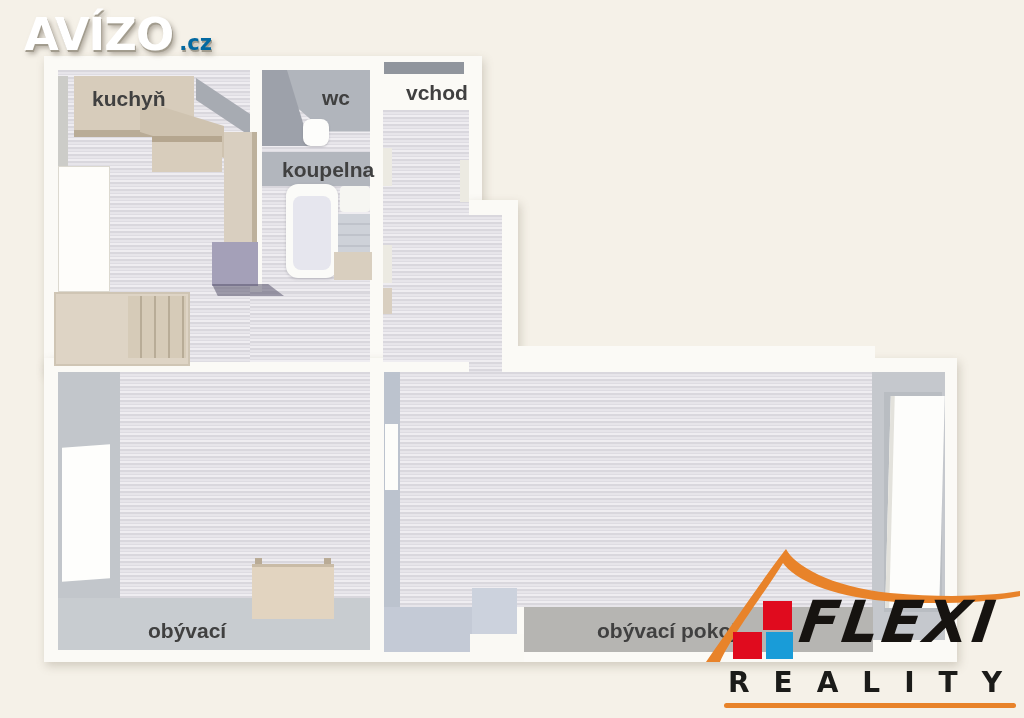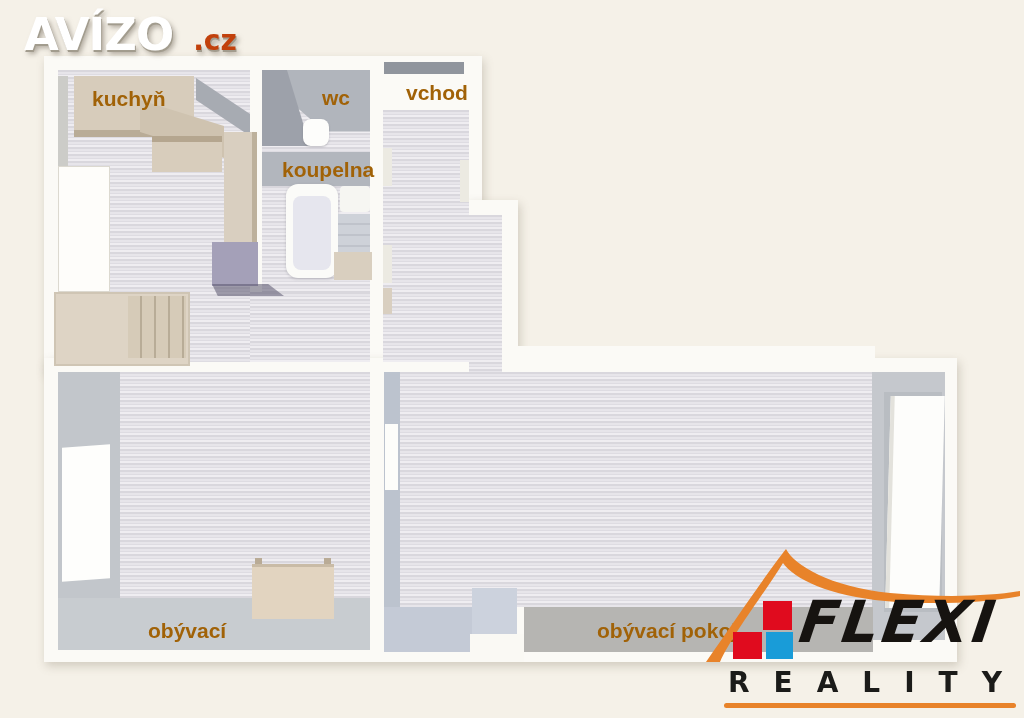--- a/index.html
+++ b/index.html
@@ -16,31 +16,31 @@
     background:repeating-linear-gradient(180deg,
       #d9d7dd 0px,#d9d7dd 2px,
       #e7e5ea 2px,#e7e5ea 4px,
       #dedce2 4px,#dedce2 5px,
       #efedf1 5px,#efedf1 7px);
   }
   .grayw{position:absolute;background:#c2c6cb;}
   .furn{position:absolute;}
   .lbl{
     position:absolute;
-    font-weight:bold;font-size:21px;color:#a16207;
+    font-weight:bold;font-size:21px;color:#404040;
     letter-spacing:0px;white-space:nowrap;
   }
   .avizo{
     position:absolute;left:24px;top:8px;
     font-family:"DejaVu Sans", sans-serif;font-weight:bold;
     color:#ffffff;white-space:nowrap;
     text-shadow:1px 2px 0 #a29c8e, 3px 4px 5px rgba(120,112,98,.55);
   }
   .avizo .brand{font-size:45px;letter-spacing:-1px;}
-  .avizo .tld{font-size:28px;margin-left:20px;color:#c2410c;}
+  .avizo .tld{font-size:21px;margin-left:6px;color:#0369a1;}
   .flexi-name{
     position:absolute;left:800px;top:588px;width:220px;
     font-family:"DejaVu Sans", sans-serif;font-weight:bold;font-style:italic;
     font-size:58px;color:#161310;letter-spacing:3px;
     transform:skewX(-8deg);
   }
   .flexi-sub{
     position:absolute;left:728px;top:666px;width:300px;
     font-family:"DejaVu Sans", sans-serif;font-weight:bold;
     font-size:28px;color:#1b1b19;letter-spacing:24px;white-space:nowrap;

